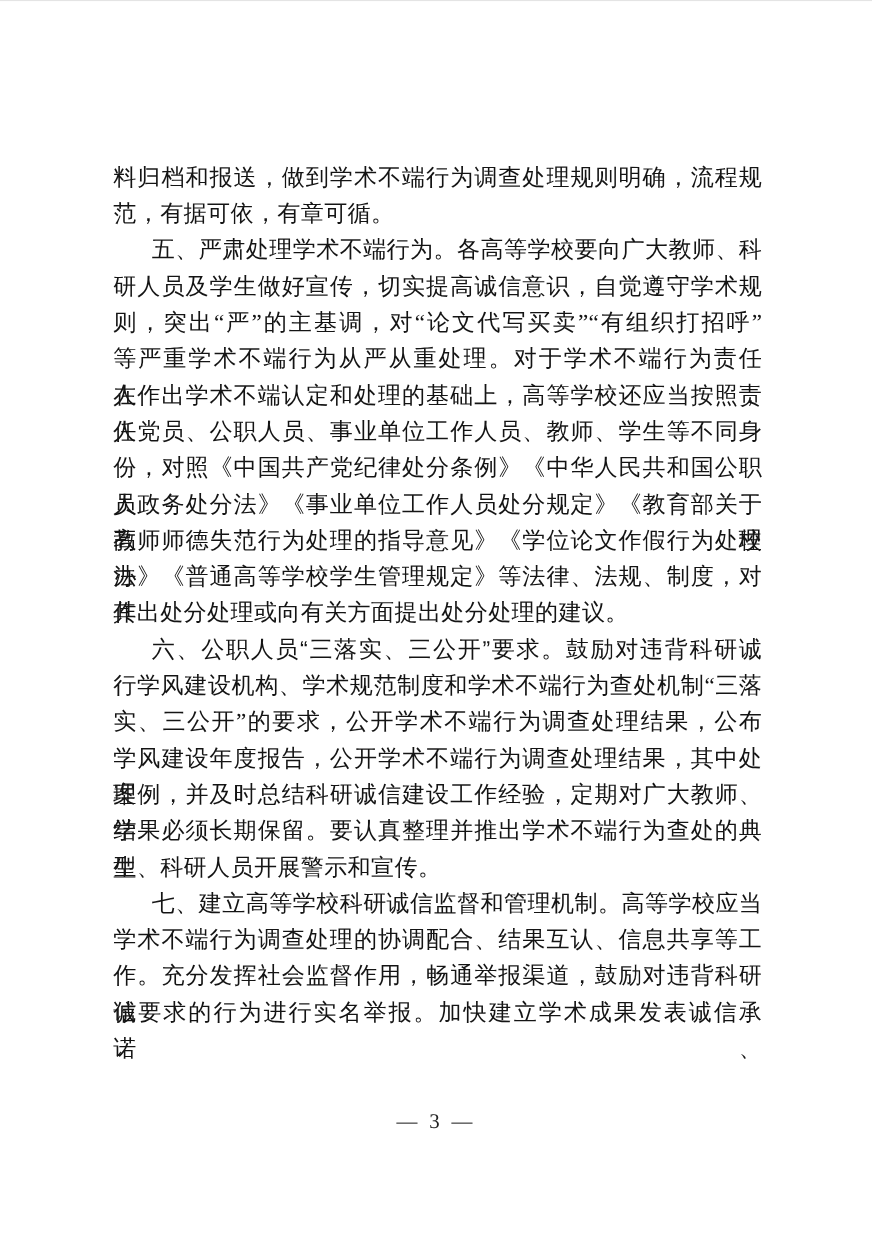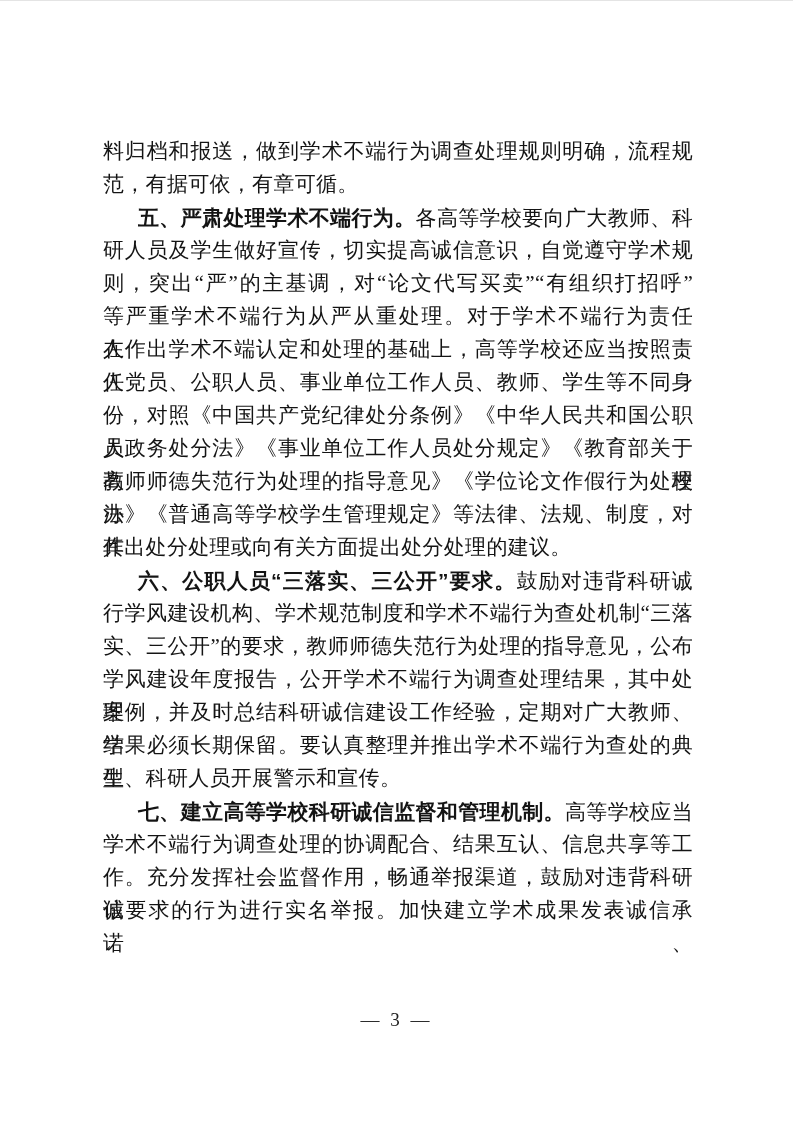--- a/index.html
+++ b/index.html
@@ -17,41 +17,41 @@
   }
   .page {
     position: absolute;
     inset: 0;
     background: #ffffff;
     border-top: 1px solid #e4e4e4;
   }
   .doc-body {
     position: absolute;
     left: 103px;
-    top: 134px;
+    top: 144px;
     width: 590px;
   }
   .line {
     font-size: 21px;
     line-height: 33px;
     height: 33px;
     text-align: justify;
     text-align-last: left;
     letter-spacing: 0.3px;
     white-space: nowrap;
   }
   .line.fill {
     text-align-last: justify;
     white-space: normal;
   }
   .line.indent {
     padding-left: 35px;
   }
   .line b {
-    font-weight: 700;
+    font-weight: 400;
     font-family: "Liberation Sans", "DejaVu Sans", sans-serif;
   }
   .page-number {
     position: absolute;
     top: 1002px;
     left: 0;
     width: 100%;
     height: 33px;
     line-height: 33px;
     text-align: center;
@@ -73,21 +73,21 @@
       <div class="line fill"><span>等严重学术不端行为从严从重处理。对于学术不端行为责任人，</span></div>
       <div class="line fill"><span>在作出学术不端认定和处理的基础上，高等学校还应当按照责任</span></div>
       <div class="line fill"><span>人党员、公职人员、事业单位工作人员、教师、学生等不同身</span></div>
       <div class="line fill"><span>份，对照《中国共产党纪律处分条例》《中华人民共和国公职人</span></div>
       <div class="line fill"><span>员政务处分法》《事业单位工作人员处分规定》《教育部关于高校</span></div>
       <div class="line fill"><span>教师师德失范行为处理的指导意见》《学位论文作假行为处理办</span></div>
       <div class="line fill"><span>法》《普通高等学校学生管理规定》等法律、法规、制度，对其</span></div>
       <div class="line"><span>作出处分处理或向有关方面提出处分处理的建议。</span></div>
       <div class="line indent fill"><b>六、公职人员“三落实、三公开”要求。</b><span>鼓励对违背科研诚</span></div>
       <div class="line fill"><span>行学风建设机构、学术规范制度和学术不端行为查处机制“三落</span></div>
-      <div class="line fill"><span>实、三公开”的要求，教师师德失范行为处理的指导意见，公布</span></div>
+      <div class="line fill"><span>实、三公开”的要求，公开学术不端行为调查处理结果，公布</span></div>
       <div class="line fill"><span>学风建设年度报告，公开学术不端行为调查处理结果，其中处理</span></div>
       <div class="line fill"><span>案例，并及时总结科研诚信建设工作经验，定期对广大教师、学</span></div>
       <div class="line fill"><span>结果必须长期保留。要认真整理并推出学术不端行为查处的典型</span></div>
       <div class="line"><span>生、科研人员开展警示和宣传。</span></div>
       <div class="line indent fill"><b>七、建立高等学校科研诚信监督和管理机制。</b><span>高等学校应当</span></div>
       <div class="line fill"><span>学术不端行为调查处理的协调配合、结果互认、信息共享等工</span></div>
       <div class="line fill"><span>作。充分发挥社会监督作用，畅通举报渠道，鼓励对违背科研诚</span></div>
       <div class="line fill"><span>信要求的行为进行实名举报。加快建立学术成果发表诚信承诺、</span></div>
     </div>
   <div class="page-number">— 3 —</div>

